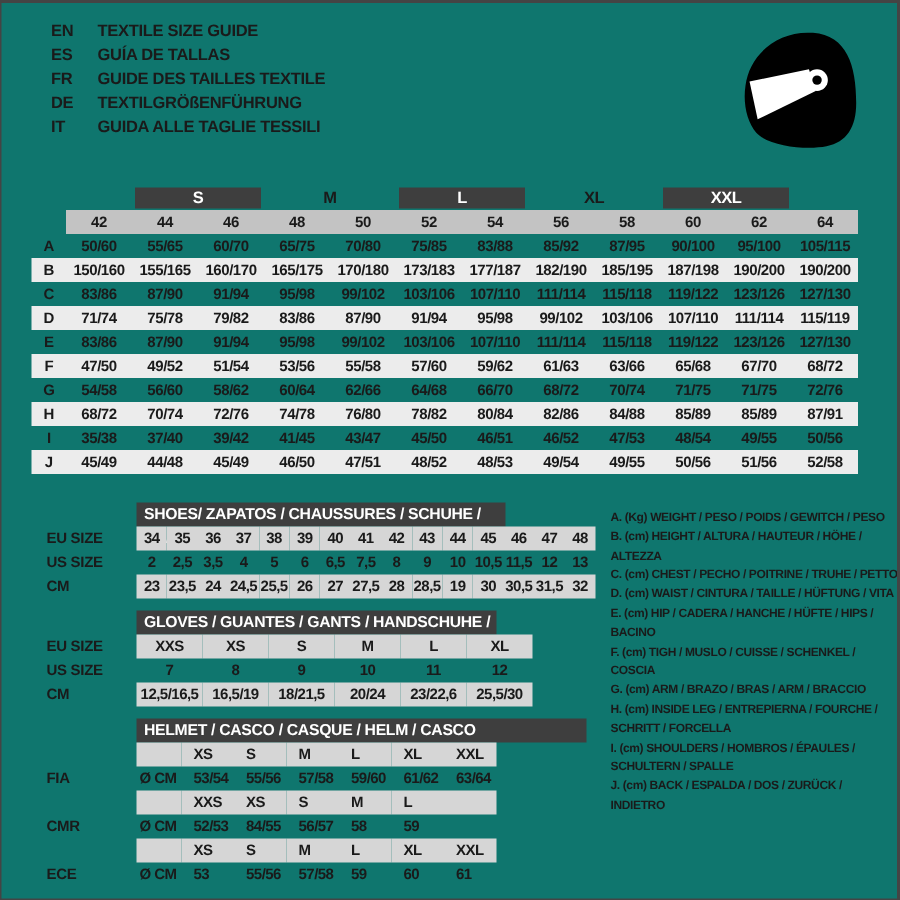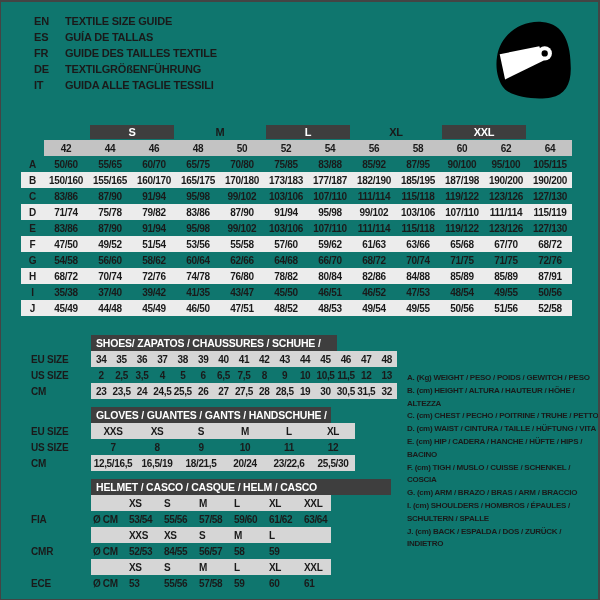--- a/index.html
+++ b/index.html
@@ -37,21 +37,21 @@
   .sub{position:absolute;display:grid;font-size:10px;letter-spacing:-0.35px;}
   .sub div{display:flex;align-items:center;justify-content:center;}
   .sub .sublab{justify-content:flex-start;padding-left:10px;letter-spacing:-0.2px;}
   .band{background:#d6d6d6;}
   #shoes-grid{left:20px;top:349px;grid-template-columns:70px repeat(15,20.4px);grid-auto-rows:16px;}
   #gloves-grid{left:20px;top:421px;grid-template-columns:70px repeat(6,44px);grid-auto-rows:16px;}
   #helmet-grid{left:20px;top:493px;grid-template-columns:70px 30px repeat(6,35px);grid-auto-rows:16px;}
   #helmet-grid .hcell{justify-content:flex-start;padding-left:8px;}
   #helmet-grid .unit{justify-content:flex-start;padding-left:2px;}
   
-  .legend{position:absolute;left:406px;top:337px;width:192px;font-size:8px;line-height:12.8px;letter-spacing:-0.25px;margin-top:33px;}
+  .legend{position:absolute;left:406px;top:337px;width:192px;font-size:8px;line-height:12.8px;letter-spacing:-0.25px;}
 </style>
 </head>
 <body>
 
 <div class="sheet">
 
   <div class="langs" id="langs">
       <div class="lrow">
         <div class="lcode">EN</div>
         <div class="ltitle">TEXTILE SIZE GUIDE</div>
@@ -203,21 +203,21 @@
       <div class="val stripe">80/84</div>
       <div class="val stripe">82/86</div>
       <div class="val stripe">84/88</div>
       <div class="val stripe">85/89</div>
       <div class="val stripe">85/89</div>
       <div class="val stripe">87/91</div>
       <div class="rowlab">I</div>
       <div class="val">35/38</div>
       <div class="val">37/40</div>
       <div class="val">39/42</div>
-      <div class="val">41/35</div>
+      <div class="val">41/45</div>
       <div class="val">43/47</div>
       <div class="val">45/50</div>
       <div class="val">46/51</div>
       <div class="val">46/52</div>
       <div class="val">47/53</div>
       <div class="val">48/54</div>
       <div class="val">49/55</div>
       <div class="val">50/56</div>
       <div class="rowlab stripe">J</div>
       <div class="val stripe">45/49</div>
@@ -364,17 +364,18 @@
     </div>
 
   <div class="legend" id="legend">
       <div class="legend-item">A. (Kg) WEIGHT / PESO / POIDS / GEWITCH / PESO</div>
       <div class="legend-item">B. (cm) HEIGHT / ALTURA / HAUTEUR / HÖHE / ALTEZZA</div>
       <div class="legend-item">C. (cm) CHEST / PECHO / POITRINE / TRUHE / PETTO</div>
       <div class="legend-item">D. (cm) WAIST / CINTURA / TAILLE / HÜFTUNG / VITA</div>
       <div class="legend-item">E. (cm) HIP / CADERA / HANCHE / HÜFTE / HIPS / BACINO</div>
       <div class="legend-item">F. (cm) TIGH / MUSLO / CUISSE / SCHENKEL / COSCIA</div>
       <div class="legend-item">G. (cm) ARM / BRAZO / BRAS / ARM / BRACCIO</div>
+      <div class="legend-item">H. (cm) INSIDE LEG / ENTREPIERNA / FOURCHE / SCHRITT / FORCELLA</div>
       <div class="legend-item">I. (cm) SHOULDERS / HOMBROS / ÉPAULES / SCHULTERN / SPALLE</div>
       <div class="legend-item">J. (cm) BACK / ESPALDA / DOS / ZURÜCK / INDIETRO</div>
     </div>
 
 </div>
 
 </body></html>

